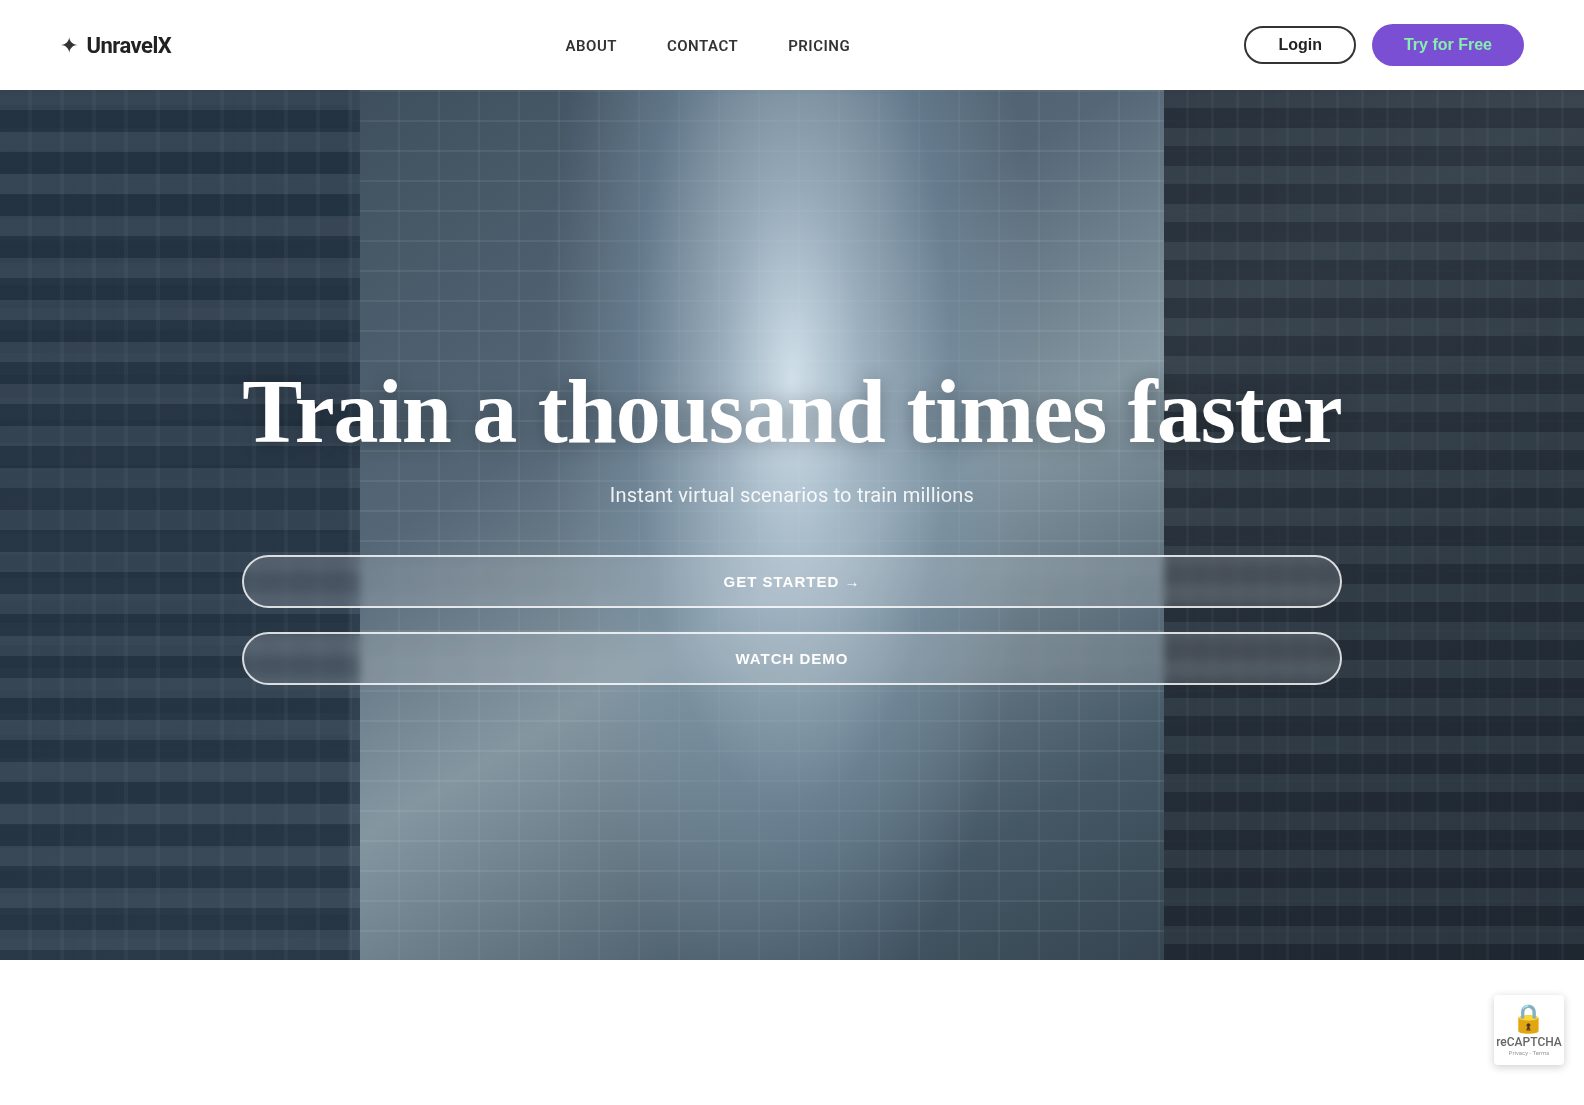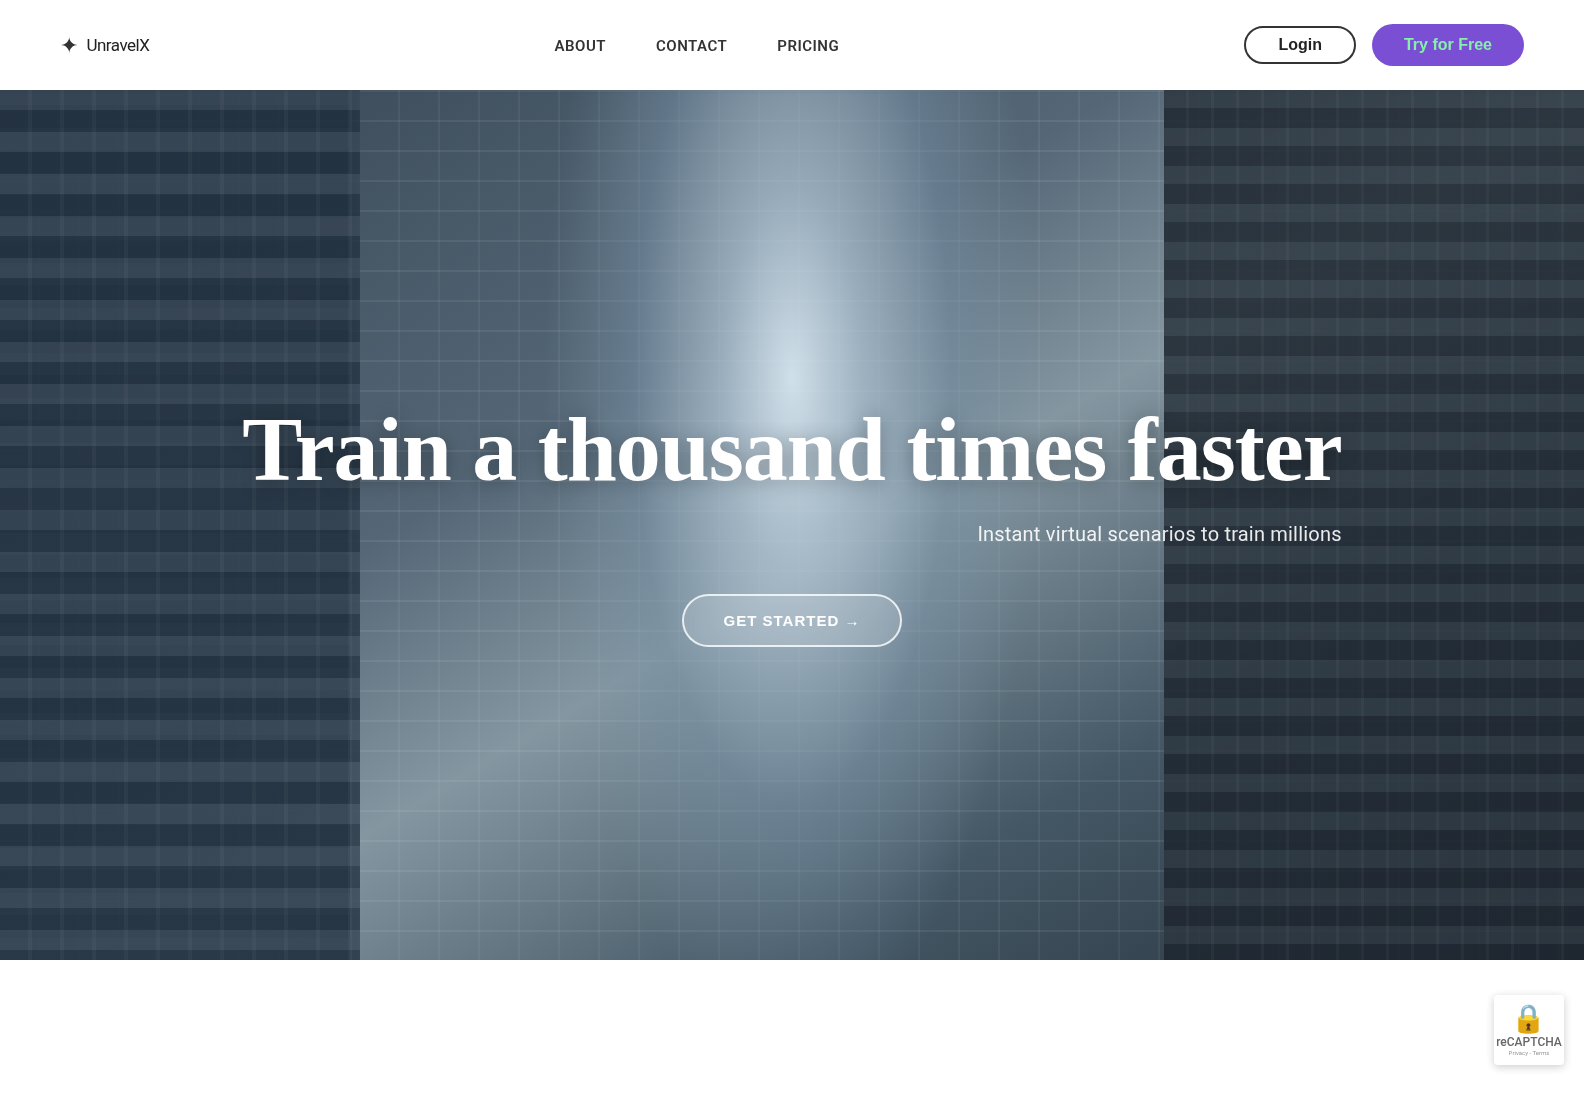--- a/index.html
+++ b/index.html
@@ -37,22 +37,22 @@
       gap: 8px;
       text-decoration: none;
     }
 
     .brand-icon {
       font-size: 22px;
       color: #333;
     }
 
     .brand-name {
-      font-size: 17px;
-      font-weight: 400;
+      font-size: 22px;
+      font-weight: 700;
       color: #222;
       letter-spacing: -0.5px;
     }
 
     .nav-links {
       display: flex;
       align-items: center;
       gap: 50px;
       list-style: none;
       text-align: right;
@@ -254,27 +254,27 @@
       margin-bottom: 24px;
       max-width: 1100px;
     }
 
     .hero-subtitle {
       font-size: 20px;
       color: rgba(255,255,255,0.9);
       margin-bottom: 48px;
       font-weight: 400;
       letter-spacing: 0.2px;
-      text-align: right;
     }
 
     .hero-buttons {
       display: flex;
       gap: 24px;
       justify-content: center;
+      flex-direction: column;
     }
 
     .btn-get-started {
       background: rgba(255,255,255,0.15);
       border: 2px solid rgba(255,255,255,0.8);
       border-radius: 40px;
       padding: 16px 40px;
       font-size: 15px;
       font-weight: 700;
       color: #ffffff;
@@ -364,20 +364,21 @@
   <div class="hero-bg"></div>
   <div class="building-left"></div>
   <div class="building-right"></div>
   <div class="center-glow"></div>
 
   <div class="hero-content">
     <h1 class="hero-title">Train a thousand times faster</h1>
     <p class="hero-subtitle">Instant virtual scenarios to train millions</p>
     <div class="hero-buttons">
       <button class="btn-get-started">GET STARTED →</button>
+      <button class="btn-watch-demo">WATCH DEMO</button>
     </div>
   </div>
 </section>
 
 <div class="recaptcha-badge">
   <span class="recaptcha-logo">🔒</span>
   <div class="recaptcha-text">reCAPTCHA</div>
   <div class="recaptcha-links">Privacy - Terms</div>
 </div>
 

